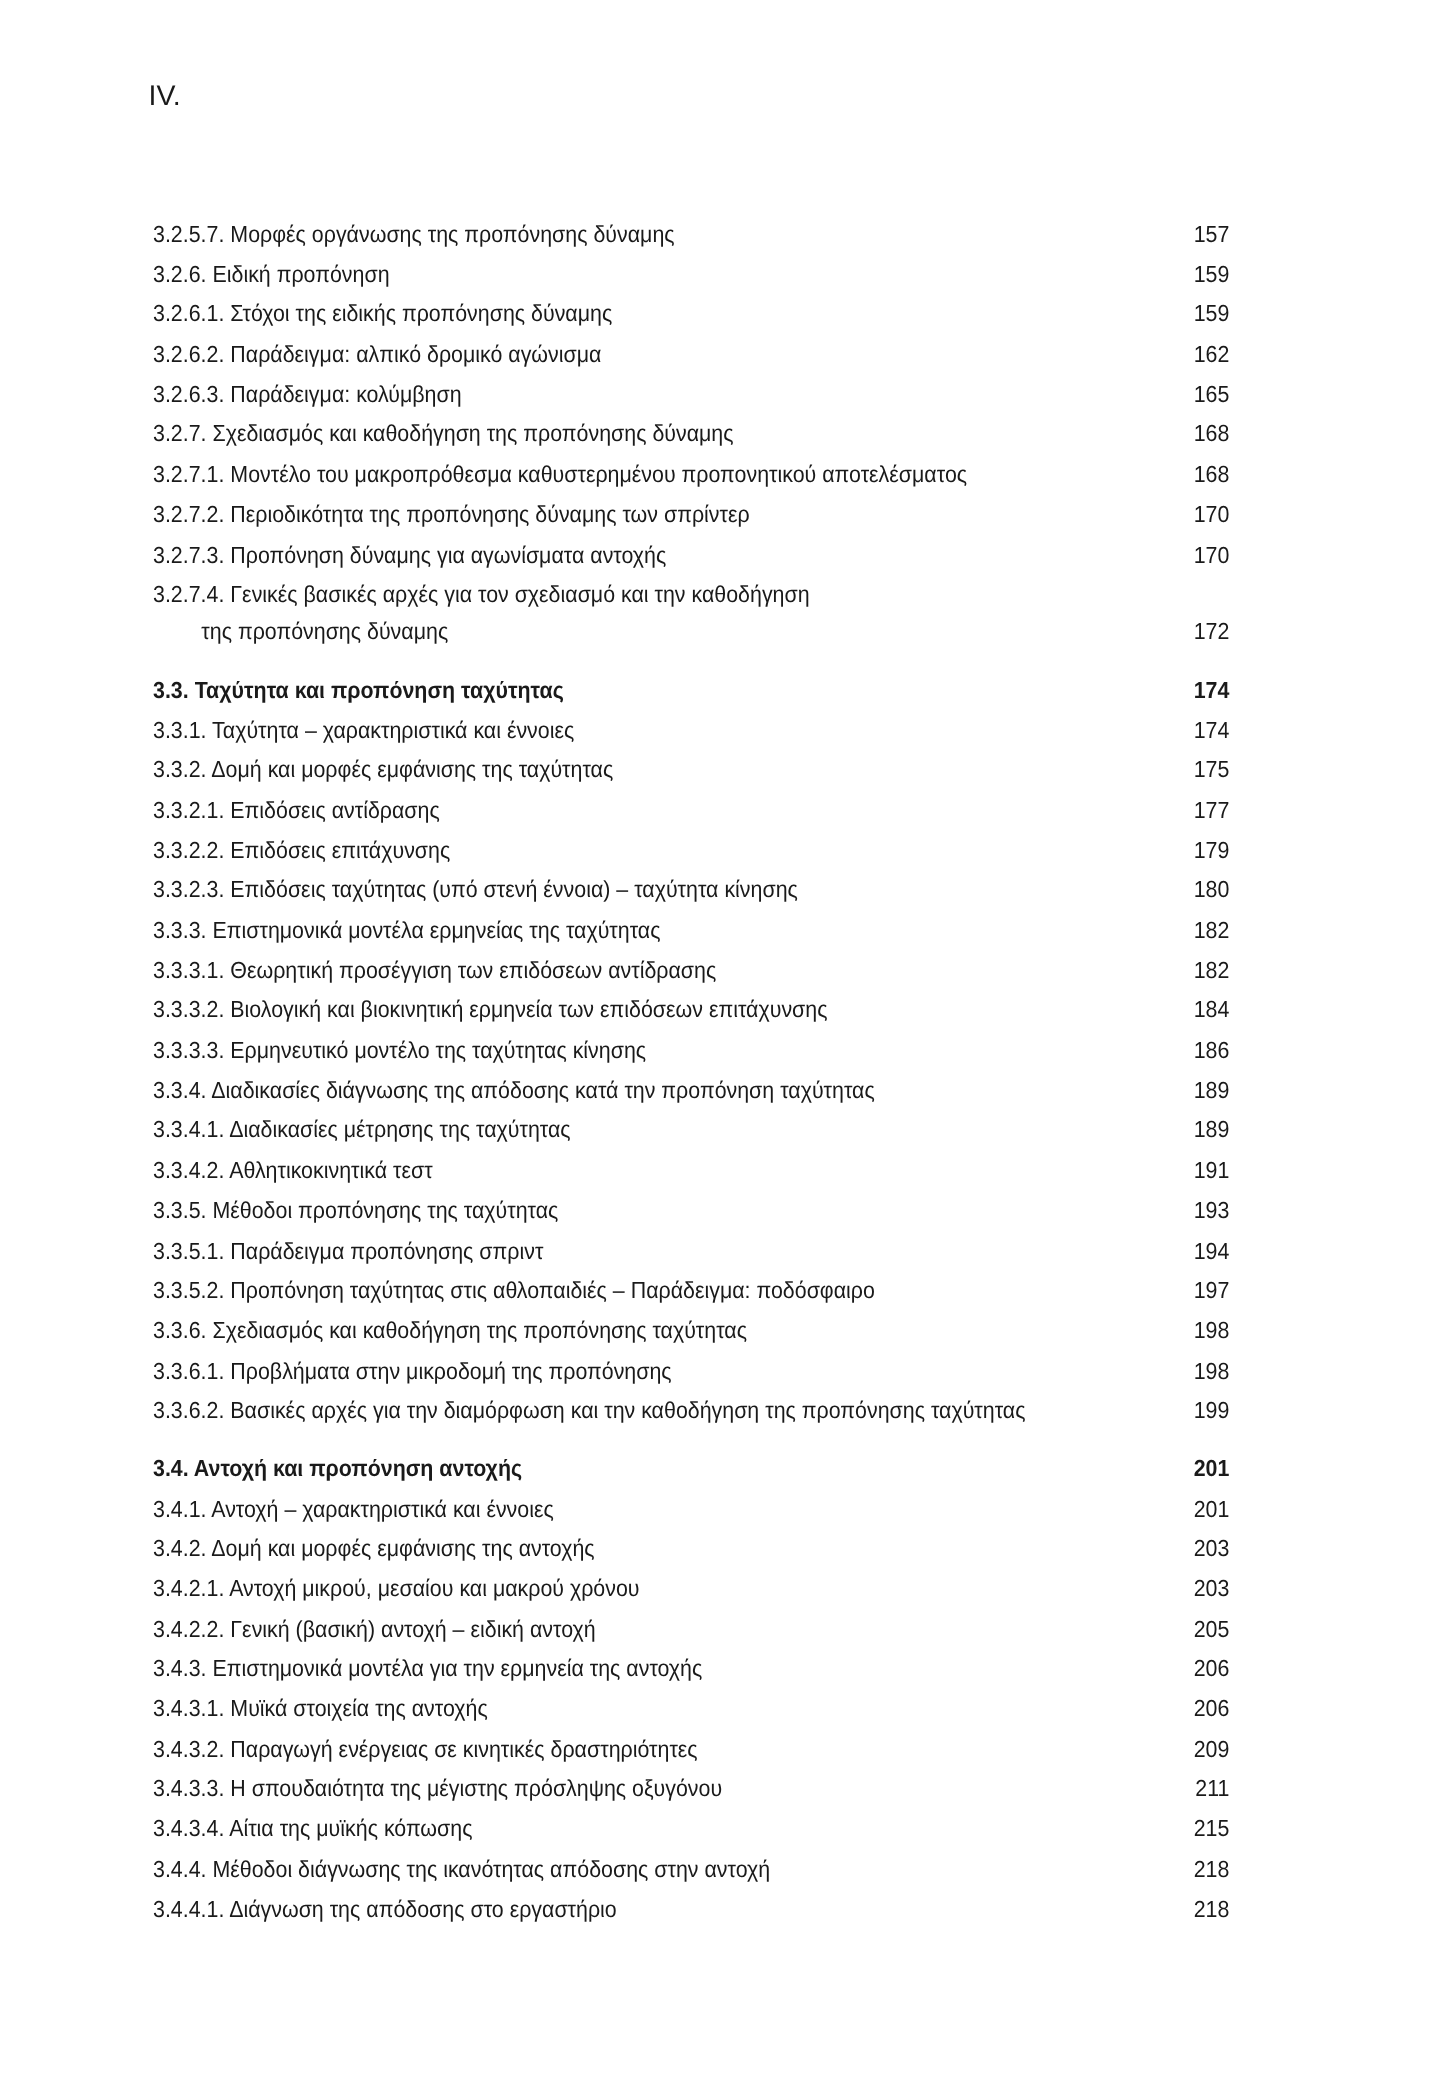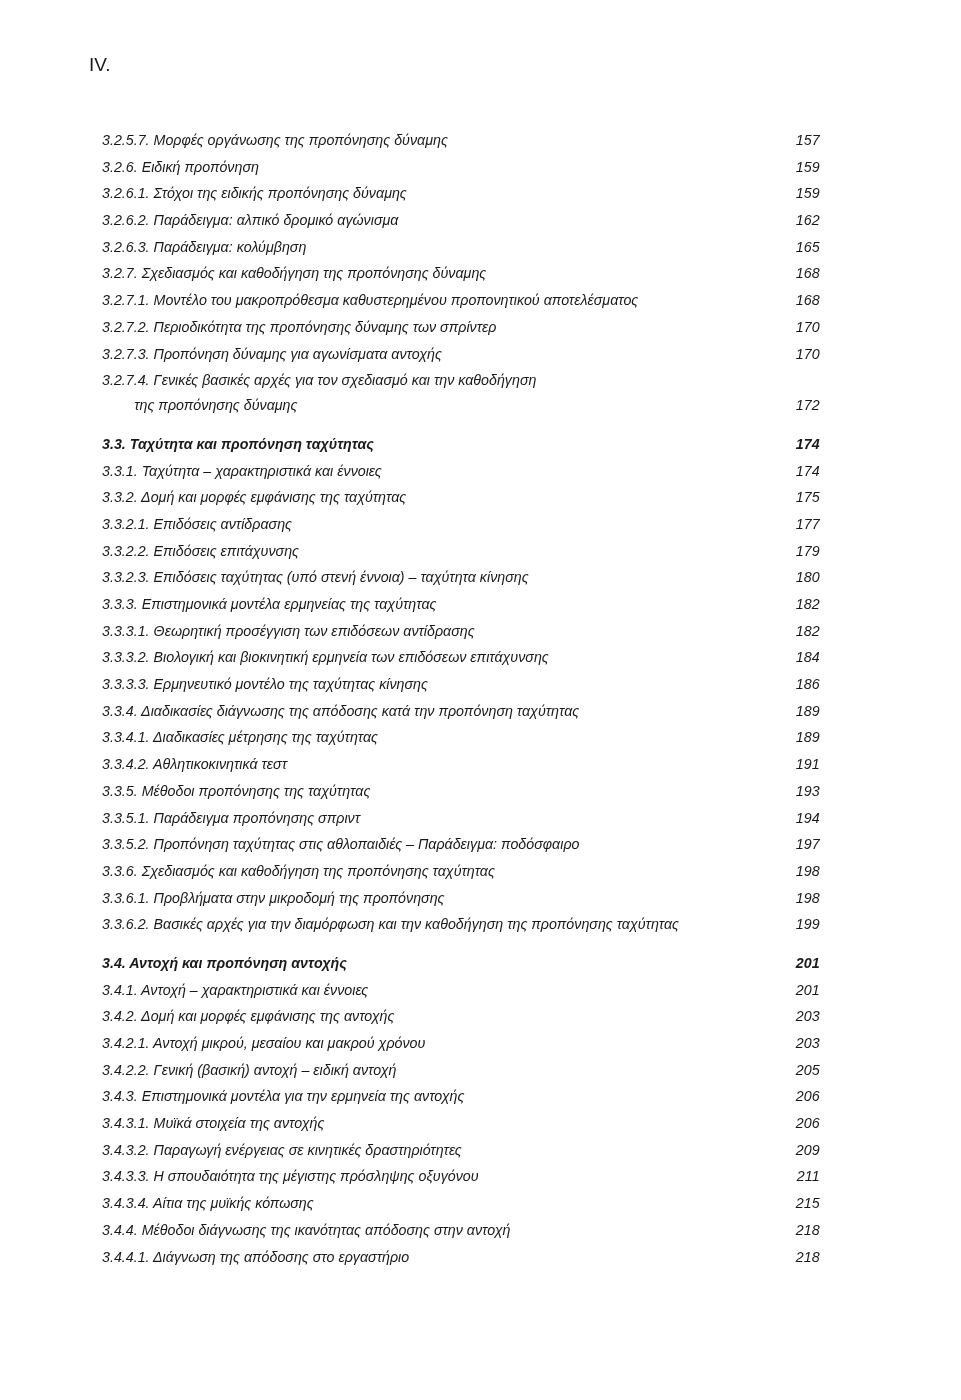--- a/index.html
+++ b/index.html
@@ -1,19 +1,19 @@
 <!DOCTYPE html>
 <html><head>
 <meta charset="utf-8">
 <style>
   html, body { margin: 0; padding: 0; background: #ffffff; }
   body { width: 961px; height: 1400px; position: relative; overflow: hidden;
          font-family: "Liberation Sans", sans-serif; color: #1a1a1a; }
-  .page-num { position: absolute; left: 89px; top: 54px; font-size: 19px; letter-spacing: 0px; }
-  .toc { position: absolute; left: 102px; top: 127px; width: 722px; font-style: italic; }
+  .page-num { position: absolute; left: 99px; top: 54px; font-size: 19px; letter-spacing: 0px; }
+  .toc { position: absolute; left: 102px; top: 144px; width: 722px; }
   .row { position: relative; height: 26.7px; font-size: 15.5px; line-height: 26.7px;
          transform: scaleX(0.92); transform-origin: left center; white-space: nowrap; }
   .row .t { position: absolute; left: 0; }
   .row .p { position: absolute; right: -58px; text-align: right; width: 40px; }
   .row.bold { font-weight: bold; }
   .row.gap { margin-top: 12px; }
   .row.cont .t { left: 35px; }
   .row.wrap1 { height: 25px; }
 </style>
 </head>

